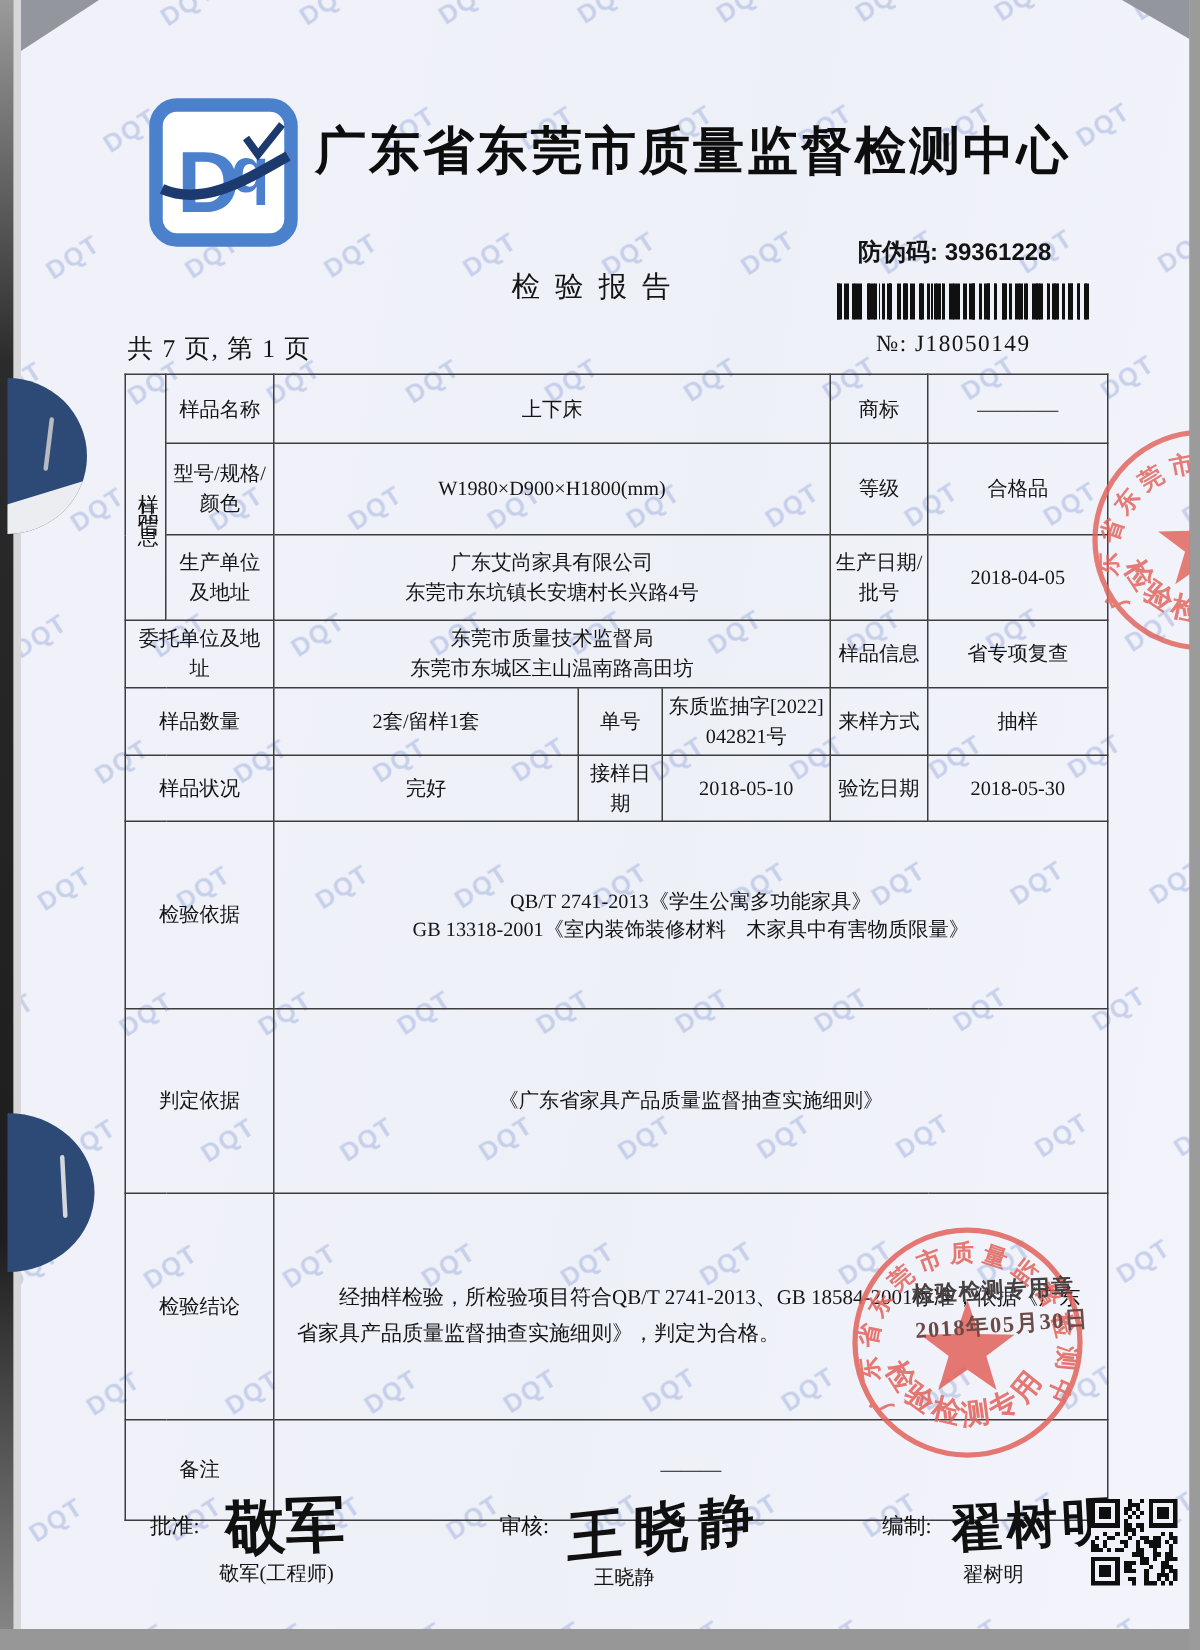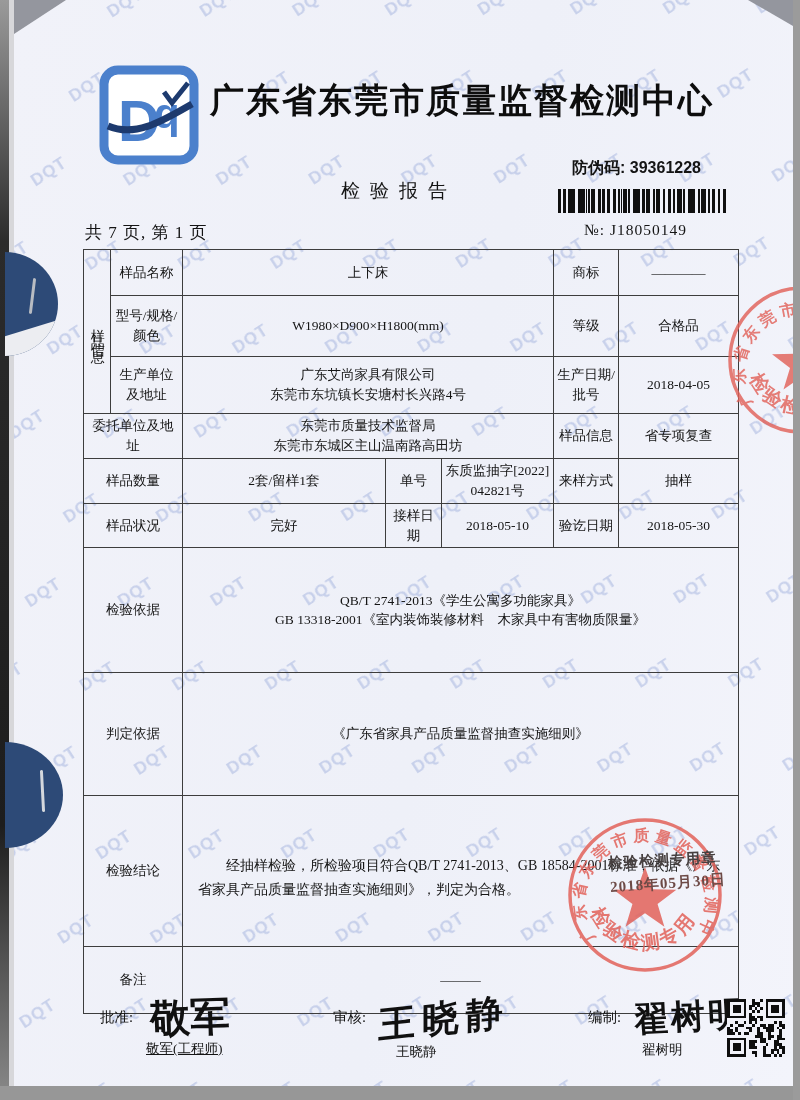--- a/index.html
+++ b/index.html
@@ -224,21 +224,21 @@
     <circle cx="105" cy="155" r="75" fill="none" stroke="#e2625a" stroke-width="3.5"></circle>
     <polygon points="0,-30 7.05,-9.71 28.53,-9.27 11.41,3.71 17.63,24.27 0,12 -17.63,24.27 -11.41,3.71 -28.53,-9.27 -7.05,-9.71" transform="translate(105,160) scale(1.1)" fill="#e2625a"></polygon>
     <text class="stamp-arc"><textPath href="#arcTopB">广东省东莞市质量监督检测中心</textPath></text>
     <text class="stamp-arc-b"><textPath href="#arcBotB">检验检测专用章</textPath></text>
   </svg>
   <div class="abs stamp-overlay1">检验检测专用章</div>
   <div class="abs stamp-overlay2">2018年05月30日</div>
 
   <div class="abs f-label" style="left:100px;top:1008px;">批准:</div>
   <div class="abs sig sig1">敬军</div>
-  <div class="abs f-name" style="left:146px;top:1040px;text-decoration:underline;">敬军(工程师)</div>
+  <div class="abs f-name" style="left:146px;top:1040px;">敬军(工程师)</div>
 
   <div class="abs f-label" style="left:333px;top:1008px;">审核:</div>
   <div class="abs sig sig2">王晓静</div>
   <div class="abs f-name" style="left:396px;top:1043px;">王晓静</div>
 
   <div class="abs f-label" style="left:588px;top:1008px;">编制:</div>
   <div class="abs sig sig3">翟树明</div>
   <div class="abs f-name" style="left:642px;top:1041px;">翟树明</div>
 
   <svg class="abs" style="left:727px;top:999px;" width="58" height="58" viewBox="0 0 21 21" shape-rendering="crispEdges">

